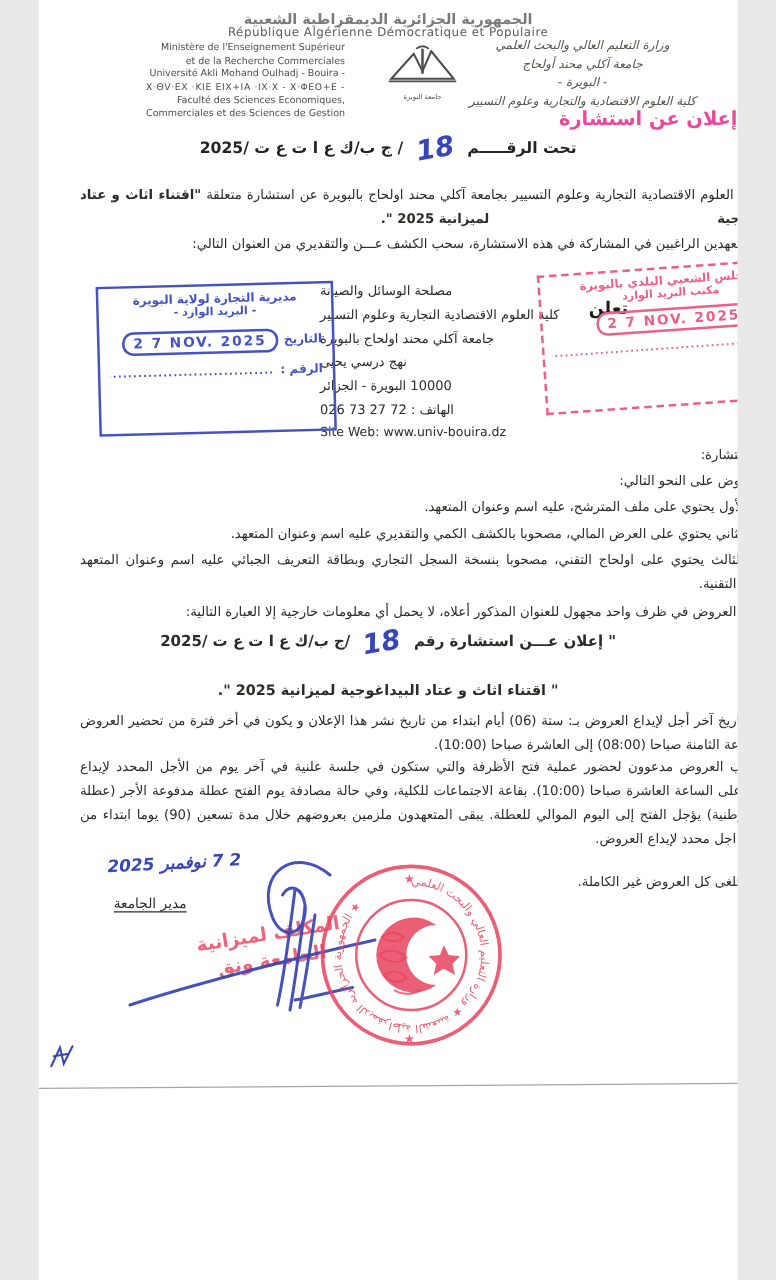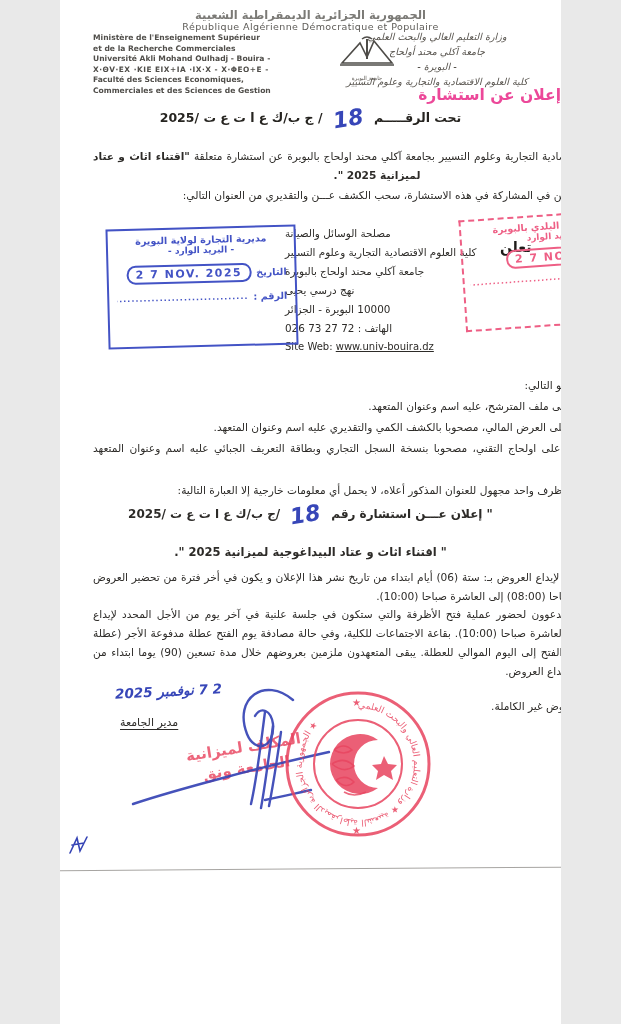--- a/index.html
+++ b/index.html
@@ -1,33 +1,33 @@
 <!DOCTYPE html>
 <html lang="ar"><head>
 <meta charset="utf-8">
 <style>
   html,body{margin:0;padding:0;}
   body{background:#e9e9e9;}
   .page{
-    position:relative; width:501px; height:1024px; background:#ffffff;
+    position:relative; width:559px; height:1024px; background:#ffffff;
     margin:0 auto; overflow:hidden;
     font-family:"DejaVu Sans", sans-serif; color:#2d2b28;
   }
   .abs{position:absolute;}
   .rtl{direction:rtl; unicode-bidi:isolate;}
   .ltr{direction:ltr; unicode-bidi:embed;}
   .center{text-align:center;}
 
   
   .country-ar{top:8px; left:0; right:0; text-align:center; font-size:11.5px;
     font-weight:bold; color:#7b7a76; letter-spacing:1px;}
   .country-fr{top:21px; left:0; right:0; text-align:center; font-size:9.5px;
     color:#5d5b57; letter-spacing:.4px;}
-  .hdr-left{top:33px; left:33px; width:212px; text-align:left;
-    font-size:7.6px; line-height:1.4; color:#504e4a;font-weight:bold;}
+  .hdr-left{top:33px; left:33px; width:212px; text-align:right;
+    font-size:7.6px; line-height:1.4; color:#504e4a;}
   .hdr-left .tif{letter-spacing:.5px; font-size:7.4px;}
   .hdr-right{top:30px; right:14px; width:220px; text-align:center;
     font-size:9.6px; line-height:1.55; color:#56524c; font-style:italic;}
   .logo-wrap{top:33px; left:276px; width:62px; text-align:center;}
   .logo-cap{font-size:5.5px; color:#56524c; margin-top:-2px;}
 
   
   .doc-title{top:86px; left:0; right:0; text-align:right; font-size:15.5px;
     font-weight:bold; color:#ec4899;}
   .ref-line{top:110px; left:0; right:0; text-align:center; font-size:12.5px;
@@ -38,21 +38,21 @@
   
   .para{left:33px; width:568px; font-size:10.6px; line-height:1.8; color:#2d2b28;}
   .j{text-align:justify;}
   .b{font-weight:bold;}
   .indent{text-indent:16px;}
 
   
   .addr{top:224px; left:225px; width:250px; text-align:left; font-size:10.4px;
     line-height:1.82; color:#2d2b28;}
   .siteweb{font-size:10px; direction:ltr;}
-  .siteweb .url{text-decoration:underline;}
+  .siteweb .url{}
   .overlay-word{top:239px; left:440px; font-size:14px; font-weight:bold; color:#1e1c19;}
 
   
   .stamp-blue{top:227px; left:47px; width:170px; height:106px;
     border:2.5px solid #4353c5; color:#4353c5; transform:rotate(-1.5deg);
     padding:5px 8px; font-size:9.6px; font-weight:bold; text-align:center;}
   .stamp-blue .row{display:flex; align-items:center; gap:5px; margin-top:9px;}
   .datebox{display:inline-block; border:2px solid currentColor; border-radius:9px;
     padding:1px 7px; font-size:11px; letter-spacing:1.5px; direction:ltr; white-space:nowrap;}
   .dotline{flex:1; overflow:hidden; font-size:8px; letter-spacing:1px; white-space:nowrap;}

